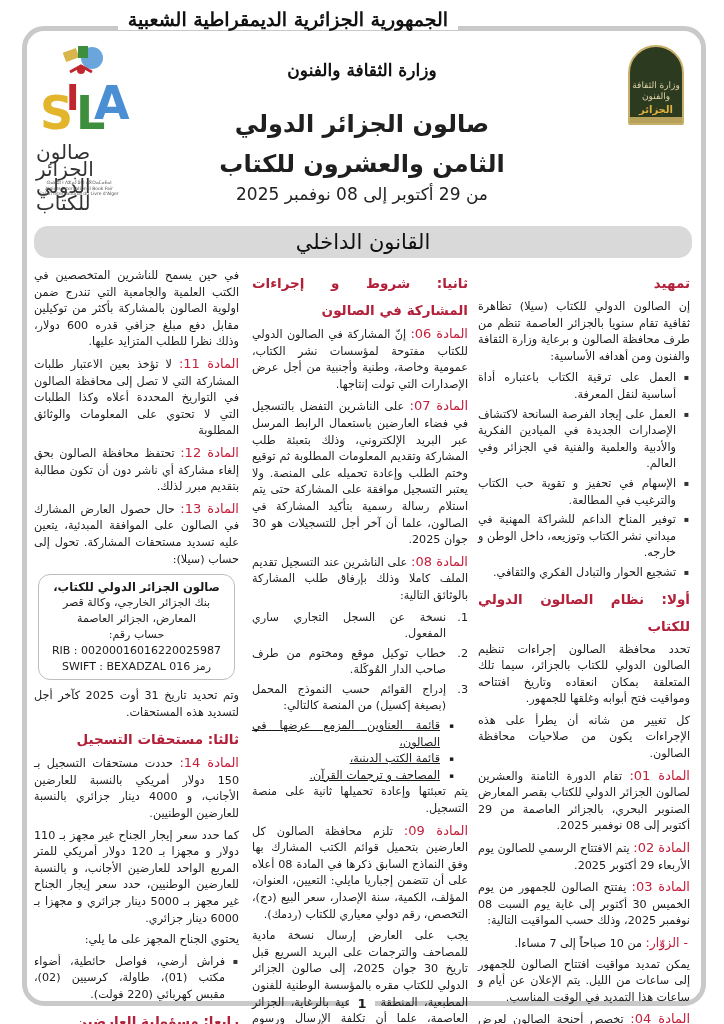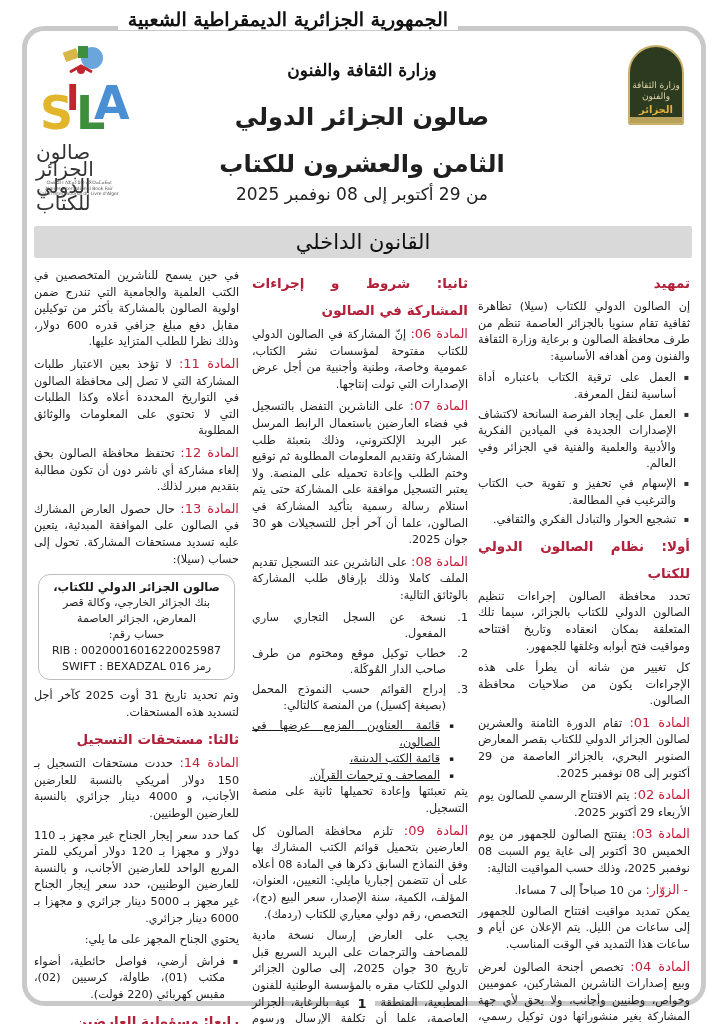--- a/index.html
+++ b/index.html
@@ -18,21 +18,21 @@
     font-family: "DejaVu Serif", serif; font-size: 19px; font-weight: bold; color: #111;
   }
   .ministry {
     position: absolute; top: 60px; left: 0; width: 724px; text-align: center;
     font-family: "DejaVu Serif", serif; font-size: 17px; font-weight: bold; color: #111;
   }
   .event-title {
     position: absolute; left: 0; width: 724px; text-align: center;
     font-family: "DejaVu Sans", sans-serif; font-weight: bold; font-size: 24px; color: #1f1f1f;
   }
-  .event-title.l1 { top: 103px; text-align: center; }
+  .event-title.l1 { top: 110px; text-align: center; }
   .event-title.l2 { top: 150px; }
   .dates {
     position: absolute; top: 184px; left: 0; width: 724px; text-align: center;
     font-size: 17px; font-weight: normal; color: #222;
   }
 
   .logo-sila {
     position: absolute; left: 36px; top: 40px; width: 86px; height: 150px; direction: ltr;
   }
   .sila-letters { position: absolute; top: 40px; left: 4px; width: 80px; height: 60px; }
@@ -49,21 +49,21 @@
     position: absolute; right: 40px; top: 45px; width: 56px; height: 80px;
     background: #2c3b20; border-radius: 28px 28px 2px 2px; border: 2px solid #c9b06a;
     display: flex; flex-direction: column; align-items: center; justify-content: flex-end; overflow: hidden;
   }
   .logo-ministry .m-text { color: #d9cfa6; font-size: 9px; line-height: 11px; text-align: center; font-family: "DejaVu Serif", serif; margin-bottom: 2px; }
   .logo-ministry .m-alg { color: #e1b23c; font-size: 10px; font-weight: bold; margin-bottom: 2px; }
   .logo-ministry .m-band { width: 100%; height: 6px; background: #b7a05a; }
 
   .section-banner {
     position: absolute; left: 34px; top: 226px; width: 658px; height: 32px;
-    background: #d9d9d9; border-radius: 2px; text-align: center;
+    background: #d9d9d9; border-radius: 14px; text-align: center;
     font-size: 21px; line-height: 32px; color: #111;
   }
 
   .col { position: absolute; top: 268px; font-size: 11.2px; line-height: 16.6px; text-align: justify; color: #1b1b1b; }
   .col-right { right: 34px; width: 212px; }
   .col-mid { right: 256px; width: 216px; }
   .col-left { right: 485px; width: 205px; }
 
   .h-red { color: #b3203a; font-weight: bold; font-size: 13.5px; line-height: 27px; margin: 2px 0 2px; }
   .art { margin-bottom: 5px; }
@@ -137,20 +137,21 @@
 
 <div class="section-banner">القانون الداخلي</div>
 
 <div class="col col-right">
   <div class="h-red">تمهيد</div>
   <p>إن الصالون الدولي للكتاب (سيلا) تظاهرة ثقافية تقام سنويا بالجزائر العاصمة تنظم من طرف محافظة الصالون و برعاية وزارة الثقافة والفنون ومن أهدافه الأساسية:</p>
   <ul class="bul">
     <li>العمل على ترقية الكتاب باعتباره أداة أساسية لنقل المعرفة.</li>
     <li>العمل على إيجاد الفرصة السانحة لاكتشاف الإصدارات الجديدة في الميادين الفكرية والأدبية والعلمية والفنية في الجزائر وفي العالم.</li>
     <li>الإسهام في تحفيز و تقوية حب الكتاب والترغيب في المطالعة.</li>
+    <li>توفير المناخ الداعم للشراكة المهنية في ميداني نشر الكتاب وتوزيعه، داخل الوطن و خارجه.</li>
     <li>تشجيع الحوار والتبادل الفكري والثقافي.</li>
   </ul>
   <div class="h-red">أولا: نظام الصالون الدولي للكتاب</div>
   <p>تحدد محافظة الصالون إجراءات تنظيم الصالون الدولي للكتاب بالجزائر، سيما تلك المتعلقة بمكان انعقاده وتاريخ افتتاحه ومواقيت فتح أبوابه وغلقها للجمهور.</p>
   <p>كل تغيير من شانه أن يطرأ على هذه الإجراءات يكون من صلاحيات محافظة الصالون.</p>
   <div class="art"><span class="art-label">المادة 01:</span> <span>تقام الدورة الثامنة والعشرين لصالون الجزائر الدولي للكتاب بقصر المعارض الصنوبر البحري، بالجزائر العاصمة من 29 أكتوبر إلى 08 نوفمبر 2025.</span></div>
   <div class="art"><span class="art-label">المادة 02:</span> <span>يتم الافتتاح الرسمي للصالون يوم الأربعاء 29 أكتوبر 2025.</span></div>
   <div class="art"><span class="art-label">المادة 03:</span> <span>يفتتح الصالون للجمهور من يوم الخميس 30 أكتوبر إلى غاية يوم السبت 08 نوفمبر 2025، وذلك حسب المواقيت التالية:</span></div>
   <div class="time-line"><span class="time-label">- الزوّار:</span> <span>من 10 صباحاً إلى 7 مساءا.</span></div>
   <p>يمكن تمديد مواقيت افتتاح الصالون للجمهور إلى ساعات من الليل. يتم الإعلان عن أيام و ساعات هذا التمديد في الوقت المناسب.</p>

